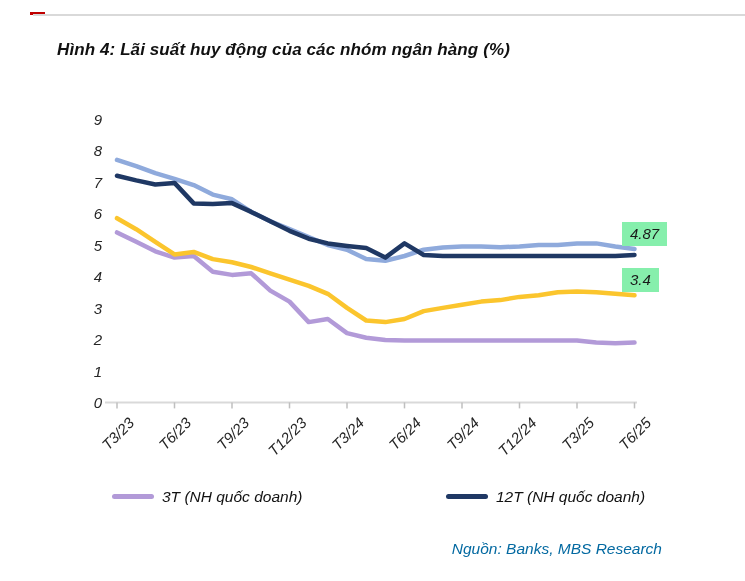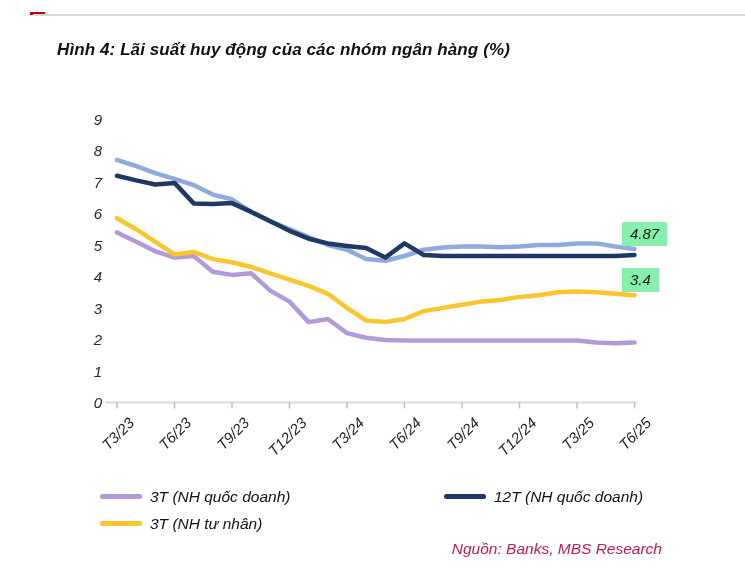--- a/index.html
+++ b/index.html
@@ -9,25 +9,25 @@
   #top-rule{position:absolute;left:33px;top:14px;right:0;height:2px;}
   #chart-title{position:absolute;left:57px;top:40px;font-size:17px;font-weight:700;color:#111111;
                letter-spacing:0.1px;white-space:nowrap;}
   .y-label{position:absolute;width:30px;text-align:right;font-size:15px;color:#262626;
            transform:translateY(-50%);}
   .x-label{position:absolute;font-size:15px;color:#262626;white-space:nowrap;
            transform:rotate(-45deg);transform-origin:top right;}
   #plot-svg{position:absolute;left:0;top:0;}
   .annotation{position:absolute;background:#86efac;color:#1a1a1a;font-size:15px;
               padding:2px 8px;line-height:20px;transform:translateY(-50%);}
-  #legend{position:absolute;left:100px;top:483px;width:580px;display:grid;
-          grid-template-columns:330px auto;grid-auto-rows:27px;column-gap:14px;}
+  #legend{position:absolute;left:112px;top:483px;width:580px;display:grid;
+          grid-template-columns:330px auto;grid-auto-rows:27px;column-gap:4px;}
   .legend-item{display:flex;align-items:center;font-size:15.5px;color:#111111;}
   .legend-swatch{display:inline-block;width:42px;height:5px;border-radius:3px;margin-right:8px;flex:0 0 auto;}
-  #source-note{position:absolute;top:540px;right:83px;font-size:15.5px;color:#be185d;white-space:nowrap;}
+  #source-note{position:absolute;top:540px;right:83px;font-size:15.5px;color:#0369a1;white-space:nowrap;}
 </style>
 </head>
 <body>
 
 <div id="page">
   <div id="top-red-dash" style="background: rgb(192, 0, 0);"></div>
   <div id="top-rule" style="background: rgb(217, 217, 217);"></div>
   <div id="chart-title">Hình 4: Lãi suất huy động của các nhóm ngân hàng (%)</div>
 
   <svg id="plot-svg" width="745" height="470" viewBox="0 0 745 470">
@@ -79,20 +79,16 @@
 
   <div id="legend">
       <div class="legend-item">
         <span class="legend-swatch" style="background: rgb(178, 154, 216);"></span>
         <span>3T (NH quốc doanh)</span>
       </div>
       <div class="legend-item">
         <span class="legend-swatch" style="background: rgb(31, 56, 100);"></span>
         <span>12T (NH quốc doanh)</span>
       </div>
-      <div class="legend-item">
-        <span class="legend-swatch" style="background: rgb(251, 197, 45);"></span>
-        <span>3T (NH tư nhân)</span>
-      </div>
     </div>
 
   <div id="source-note">Nguồn: Banks, MBS Research</div>
 </div>
 
 </body></html>

